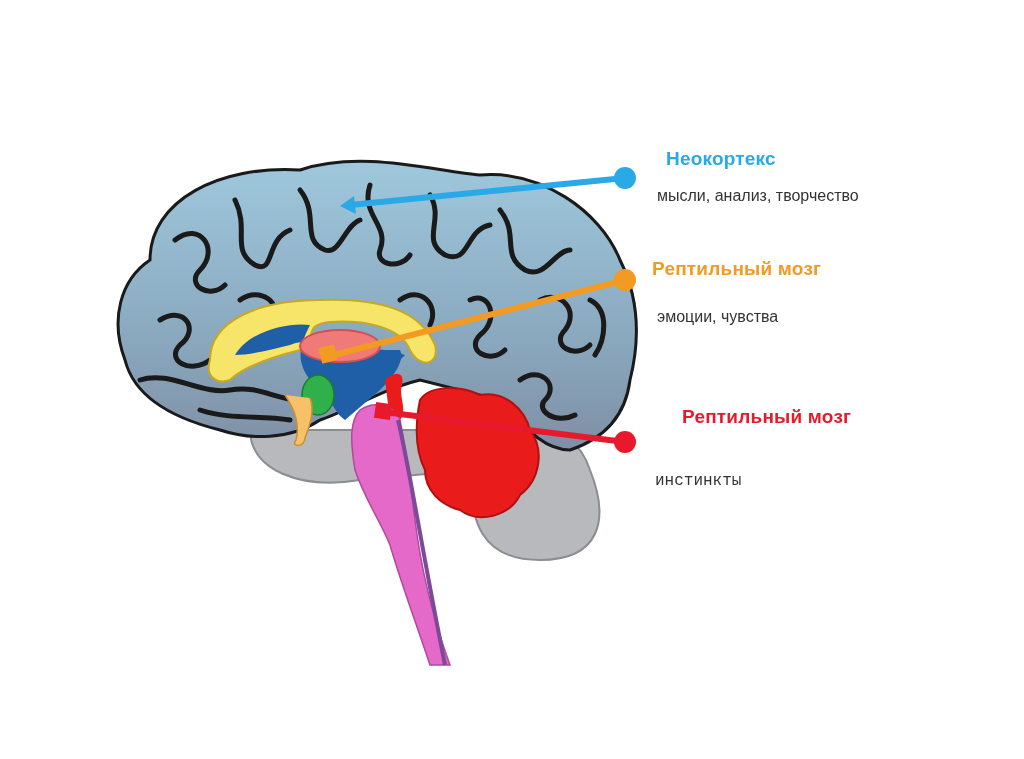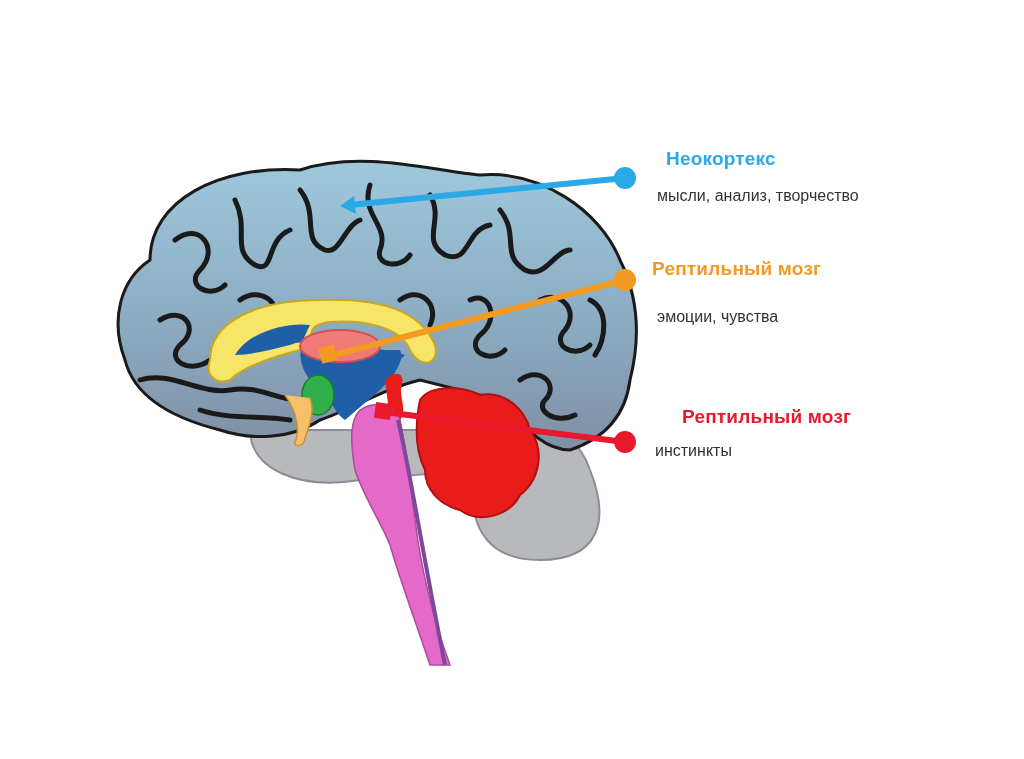--- a/index.html
+++ b/index.html
@@ -7,21 +7,21 @@
          font-family: "Liberation Sans", sans-serif; }
   #diagram { position: absolute; left: 0; top: 0; width: 1024px; height: 759px; }
   .label { position: absolute; white-space: nowrap; }
   .title { font-weight: bold; font-size: 19px; letter-spacing: 0.2px; }
   .sub { font-size: 16px; color: #333333; }
   #neo-title { left: 666px; top: 148px; color: #2aa9e8; }
   #neo-sub   { left: 657px; top: 187px; }
   #lim-title { left: 652px; top: 258px; color: #f39a22; }
   #lim-sub   { left: 657px; top: 308px; }
   #rep-title { left: 682px; top: 406px; color: #e8192c; }
-  #rep-sub   { left: 655px; top: 442px; }
+  #rep-sub   { left: 655px; top: 472px; font-family: Liberation Mono, monospace; }
 </style>
 </head>
 <body>
 
 <svg id="diagram" viewBox="0 0 1024 759" xmlns="http://www.w3.org/2000/svg">
   <defs>
     <linearGradient id="cortexGrad" x1="0" y1="0" x2="0" y2="1">
       <stop offset="0" stop-color="#9fc8dc"></stop>
       <stop offset="0.6" stop-color="#8aa9bf"></stop>
       <stop offset="1" stop-color="#7f8fa5"></stop>

